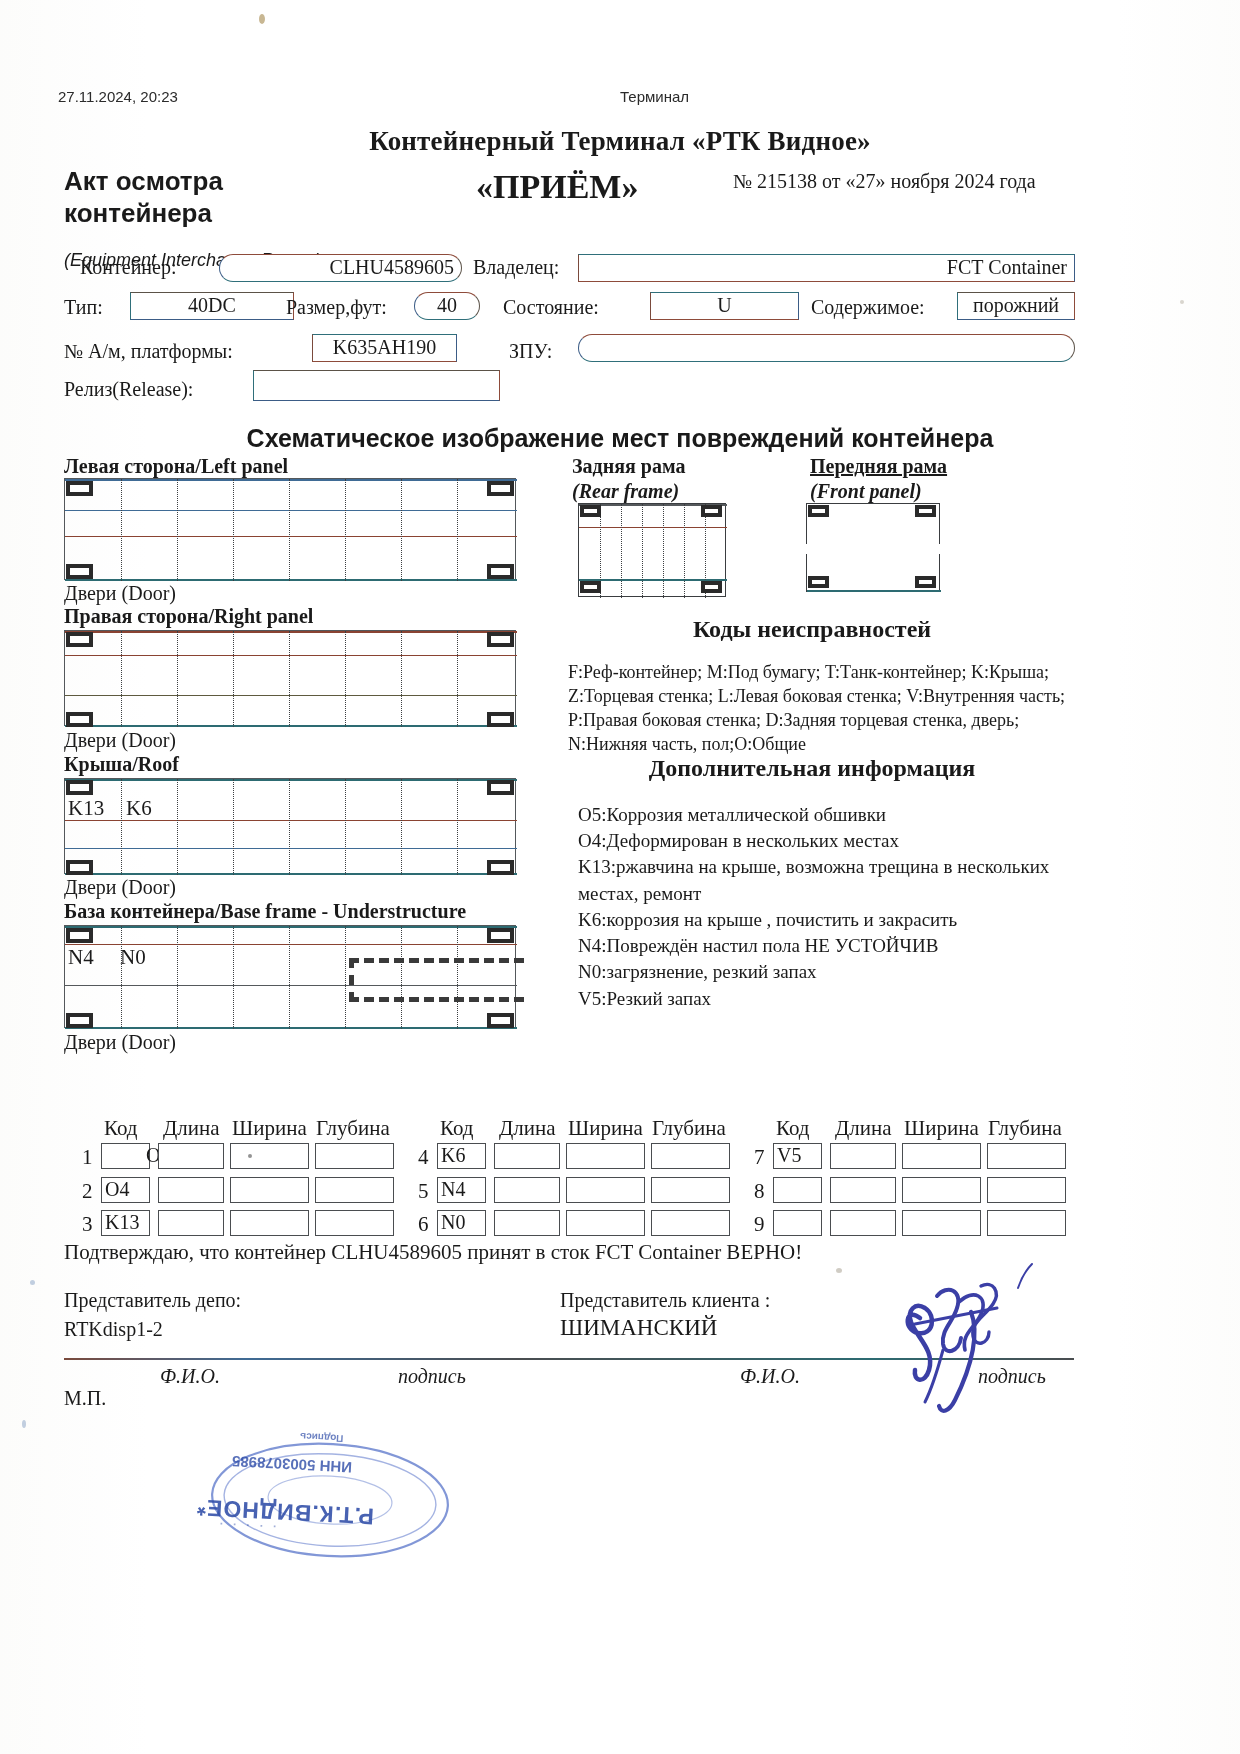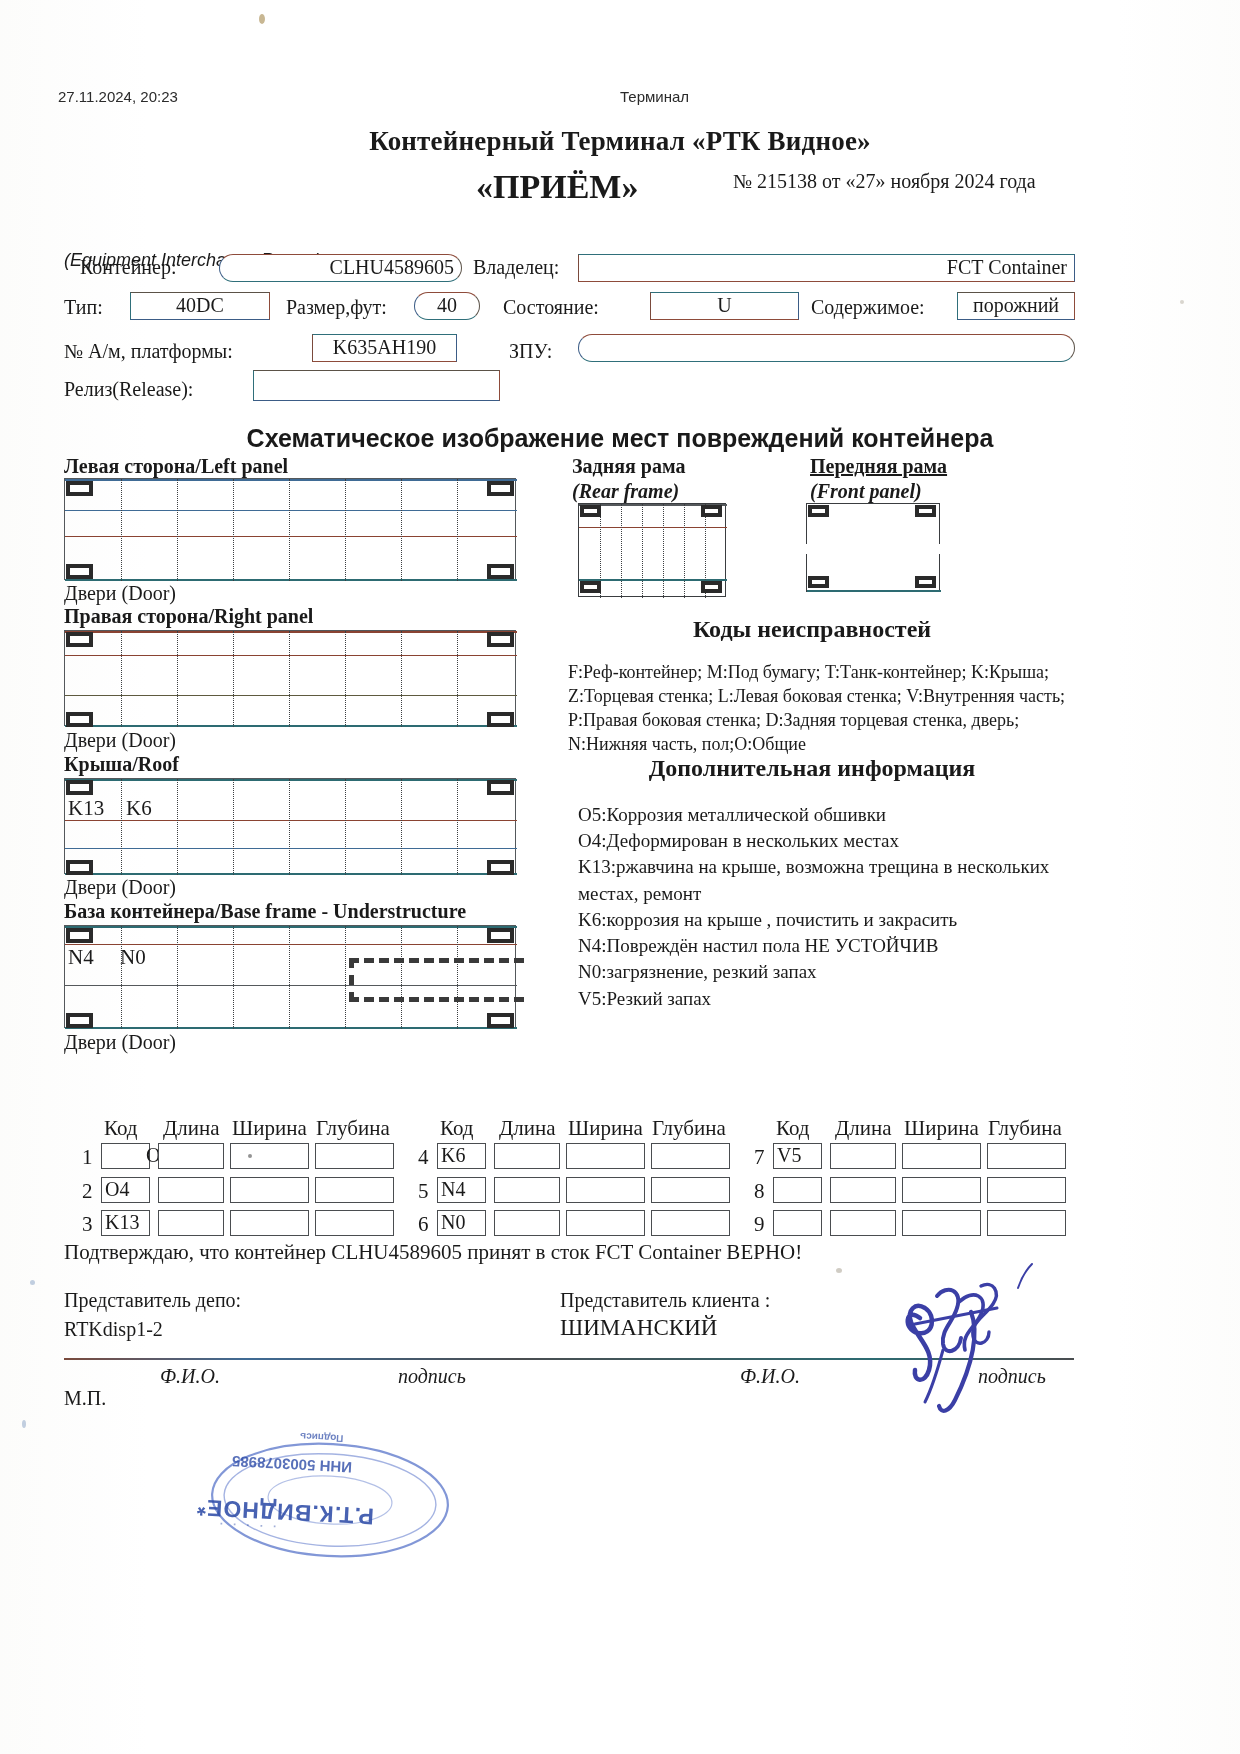--- a/index.html
+++ b/index.html
@@ -134,31 +134,35 @@
   <div class="speck" style="left:30px;top:1280px;width:5px;height:5px;background:#8fa8c9;"></div>
   <div class="speck" style="left:22px;top:1420px;width:4px;height:8px;background:#8fa8c9;"></div>
   <div class="speck" style="left:836px;top:1268px;width:6px;height:5px;background:#a9a294;"></div>
 
   <div class="print-hdr">
     <span class="left">27.11.2024, 20:23</span>
     <span class="mid">Терминал</span>
   </div>
 
   <div class="terminal-title">Контейнерный Терминал «РТК Видное»</div>
+  <div class="act-title">
+    <div>Акт осмотра</div>
+    <div>контейнера</div>
+  </div>
   <div class="priem">«ПРИЁМ»</div>
   <div class="doc-no">№ 215138 от «27» ноября 2024 года</div>
   <div class="eir">(Equipment Interchange Report)</div>
 
   <div class="lbl" style="left:80px;top:256px;font-size:20px;">Контейнер:</div>
   <div class="fld rt fringe-a" style="left:219px;top:254px;width:243px;">CLHU4589605</div>
   <div class="lbl" style="left:473px;top:256px;font-size:20px;">Владелец:</div>
   <div class="fld rt fringe-b" style="left:578px;top:254px;width:497px;">FCT Container</div>
 
   <div class="lbl" style="left:64px;top:296px;font-size:20px;">Тип:</div>
-  <div class="fld fringe-c" style="left:130px;top:292px;width:140px;">40DC</div>
+  <div class="fld fringe-c" style="left:130px;top:292px;width:164px;">40DC</div>
   <div class="lbl" style="left:286px;top:296px;font-size:20px;">Размер,фут:</div>
   <div class="fld fringe-a" style="left:414px;top:292px;width:66px;">40</div>
   <div class="lbl" style="left:503px;top:296px;font-size:20px;">Состояние:</div>
   <div class="fld fringe-b" style="left:650px;top:292px;width:149px;">U</div>
   <div class="lbl" style="left:811px;top:296px;font-size:20px;">Содержимое:</div>
   <div class="fld fringe-c" style="left:957px;top:292px;width:118px;">порожний</div>
 
   <div class="lbl" style="left:64px;top:340px;font-size:20px;">№ А/м, платформы:</div>
   <div class="fld fringe-b" style="left:312px;top:334px;width:145px;">K635AH190</div>
   <div class="lbl" style="left:509px;top:340px;font-size:20px;">ЗПУ:</div>

